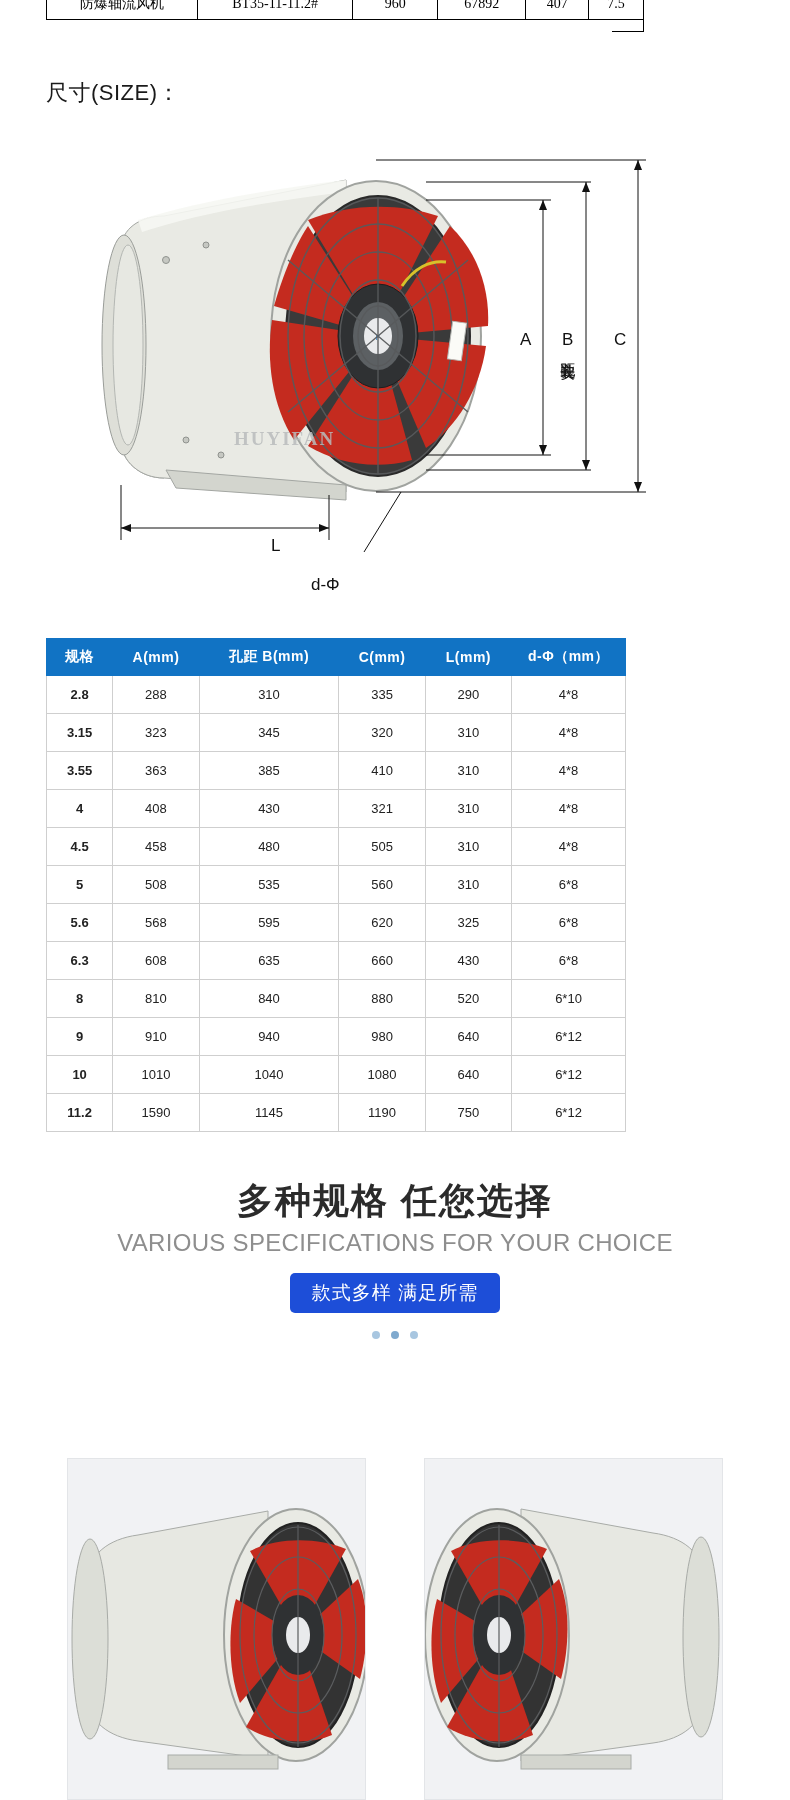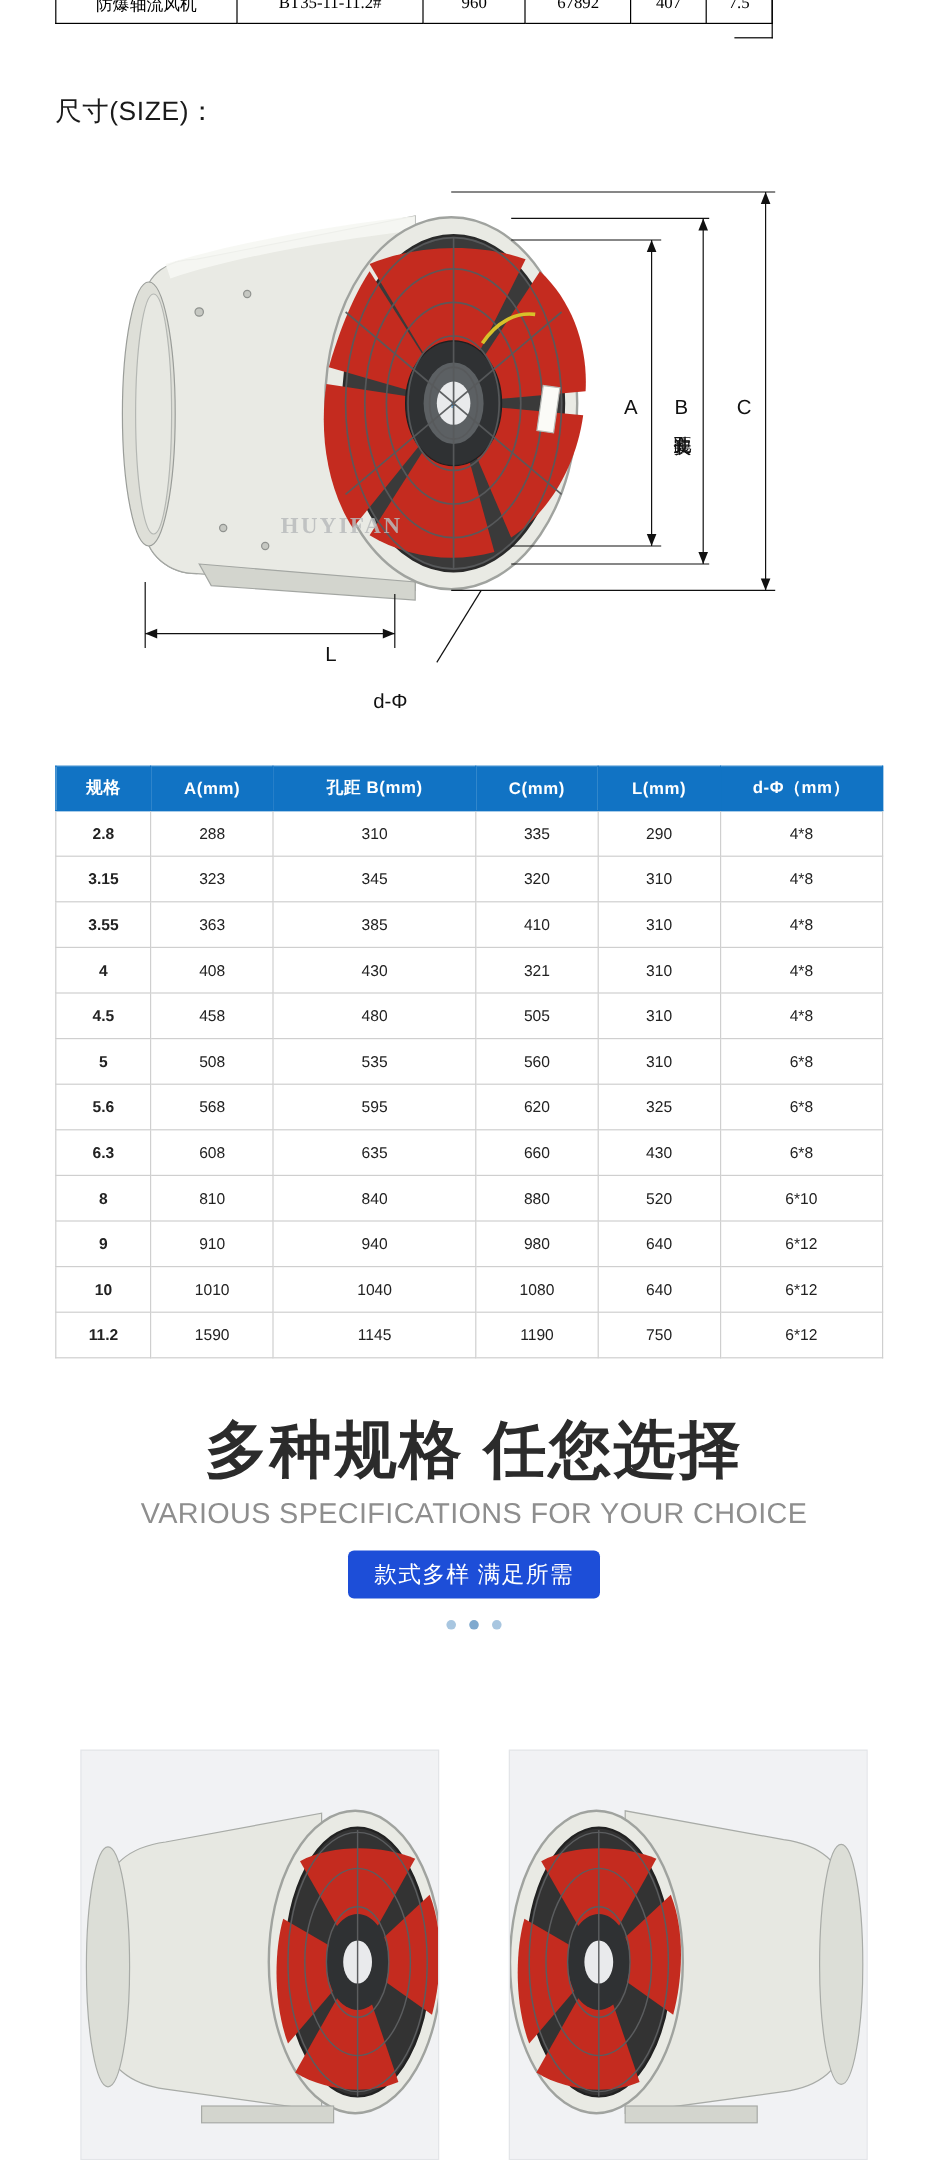--- a/index.html
+++ b/index.html
@@ -100,21 +100,21 @@
 
   
   .spec-table-wrap {
     position: absolute;
     left: 46px;
     top: 638px;
     width: 598px;
   }
   table.spec-table {
     border-collapse: collapse;
-    width: 690px;
+    width: 580px;
   }
   table.spec-table th {
     background: #1173c4;
     color: #fff;
     font-size: 14px;
     font-weight: bold;
     height: 34px;
     border: 1px solid #1173c4;
     text-align: center;
     letter-spacing: 0.5px;
@@ -139,21 +139,21 @@
 
   
   .banner {
     position: absolute;
     left: 0;
     top: 1180px;
     width: 790px;
     text-align: center;
   }
   .banner-cn {
-    font-size: 52px;
+    font-size: 36px;
     font-weight: bold;
     letter-spacing: 2px;
     color: #2b2b2b;
     font-family: "Liberation Sans", sans-serif;
     line-height: 1.15;
   }
   .banner-en {
     margin-top: 8px;
     font-size: 24px;
     color: #8e8e8e;

